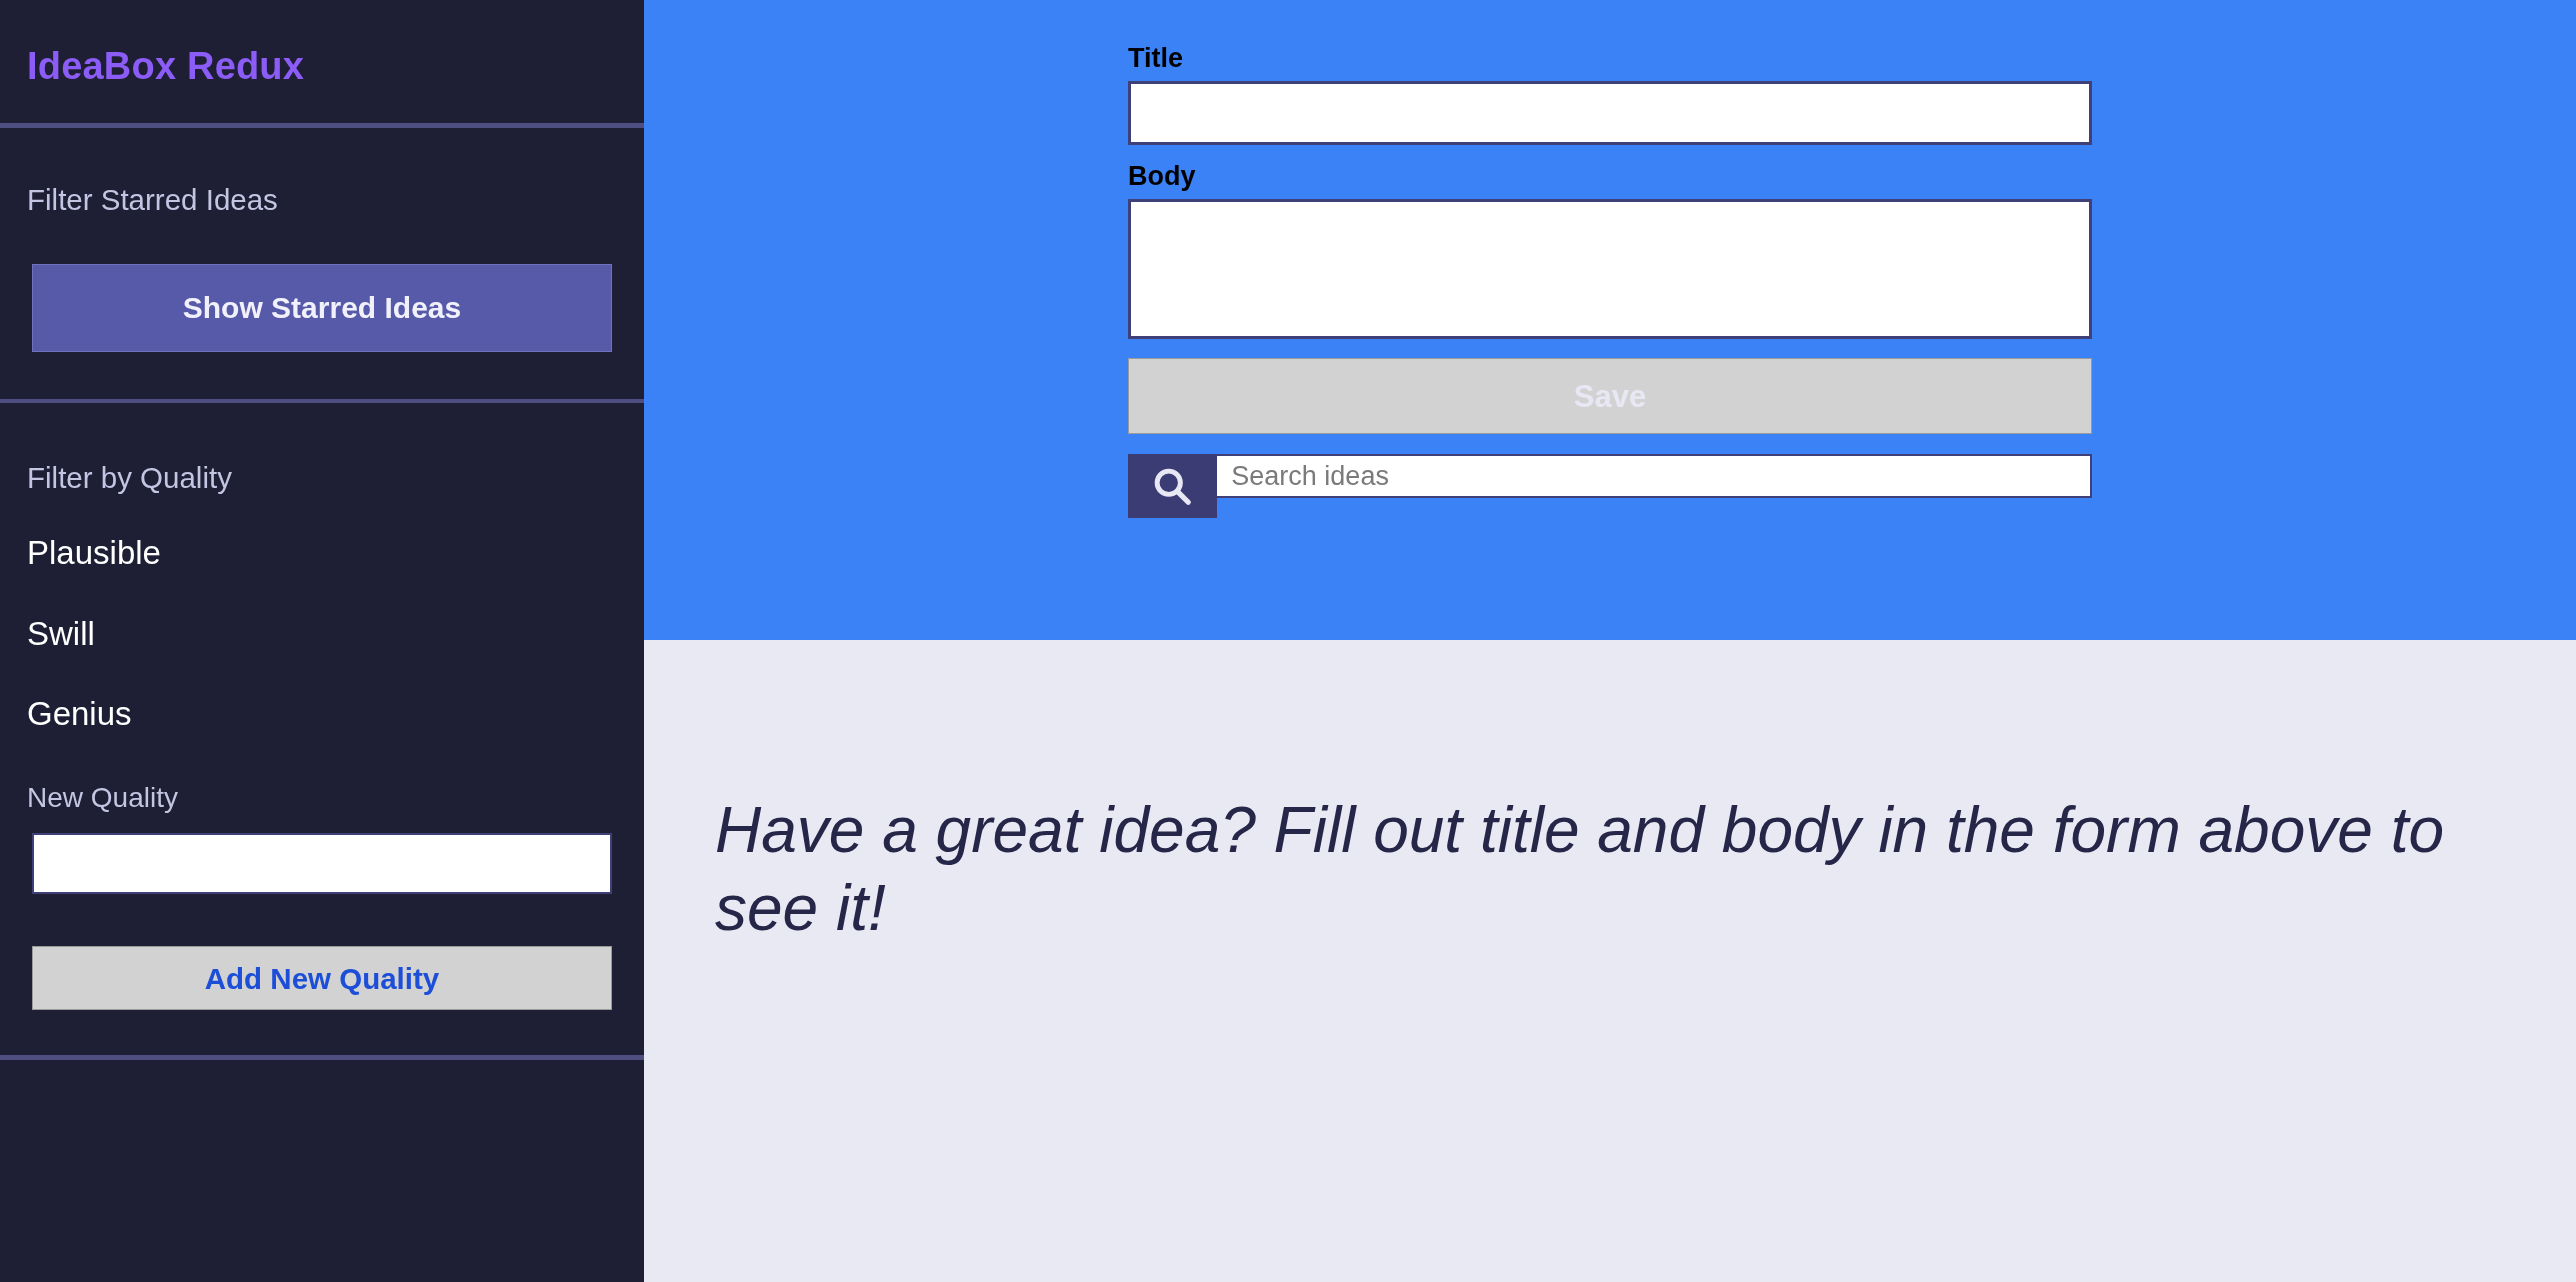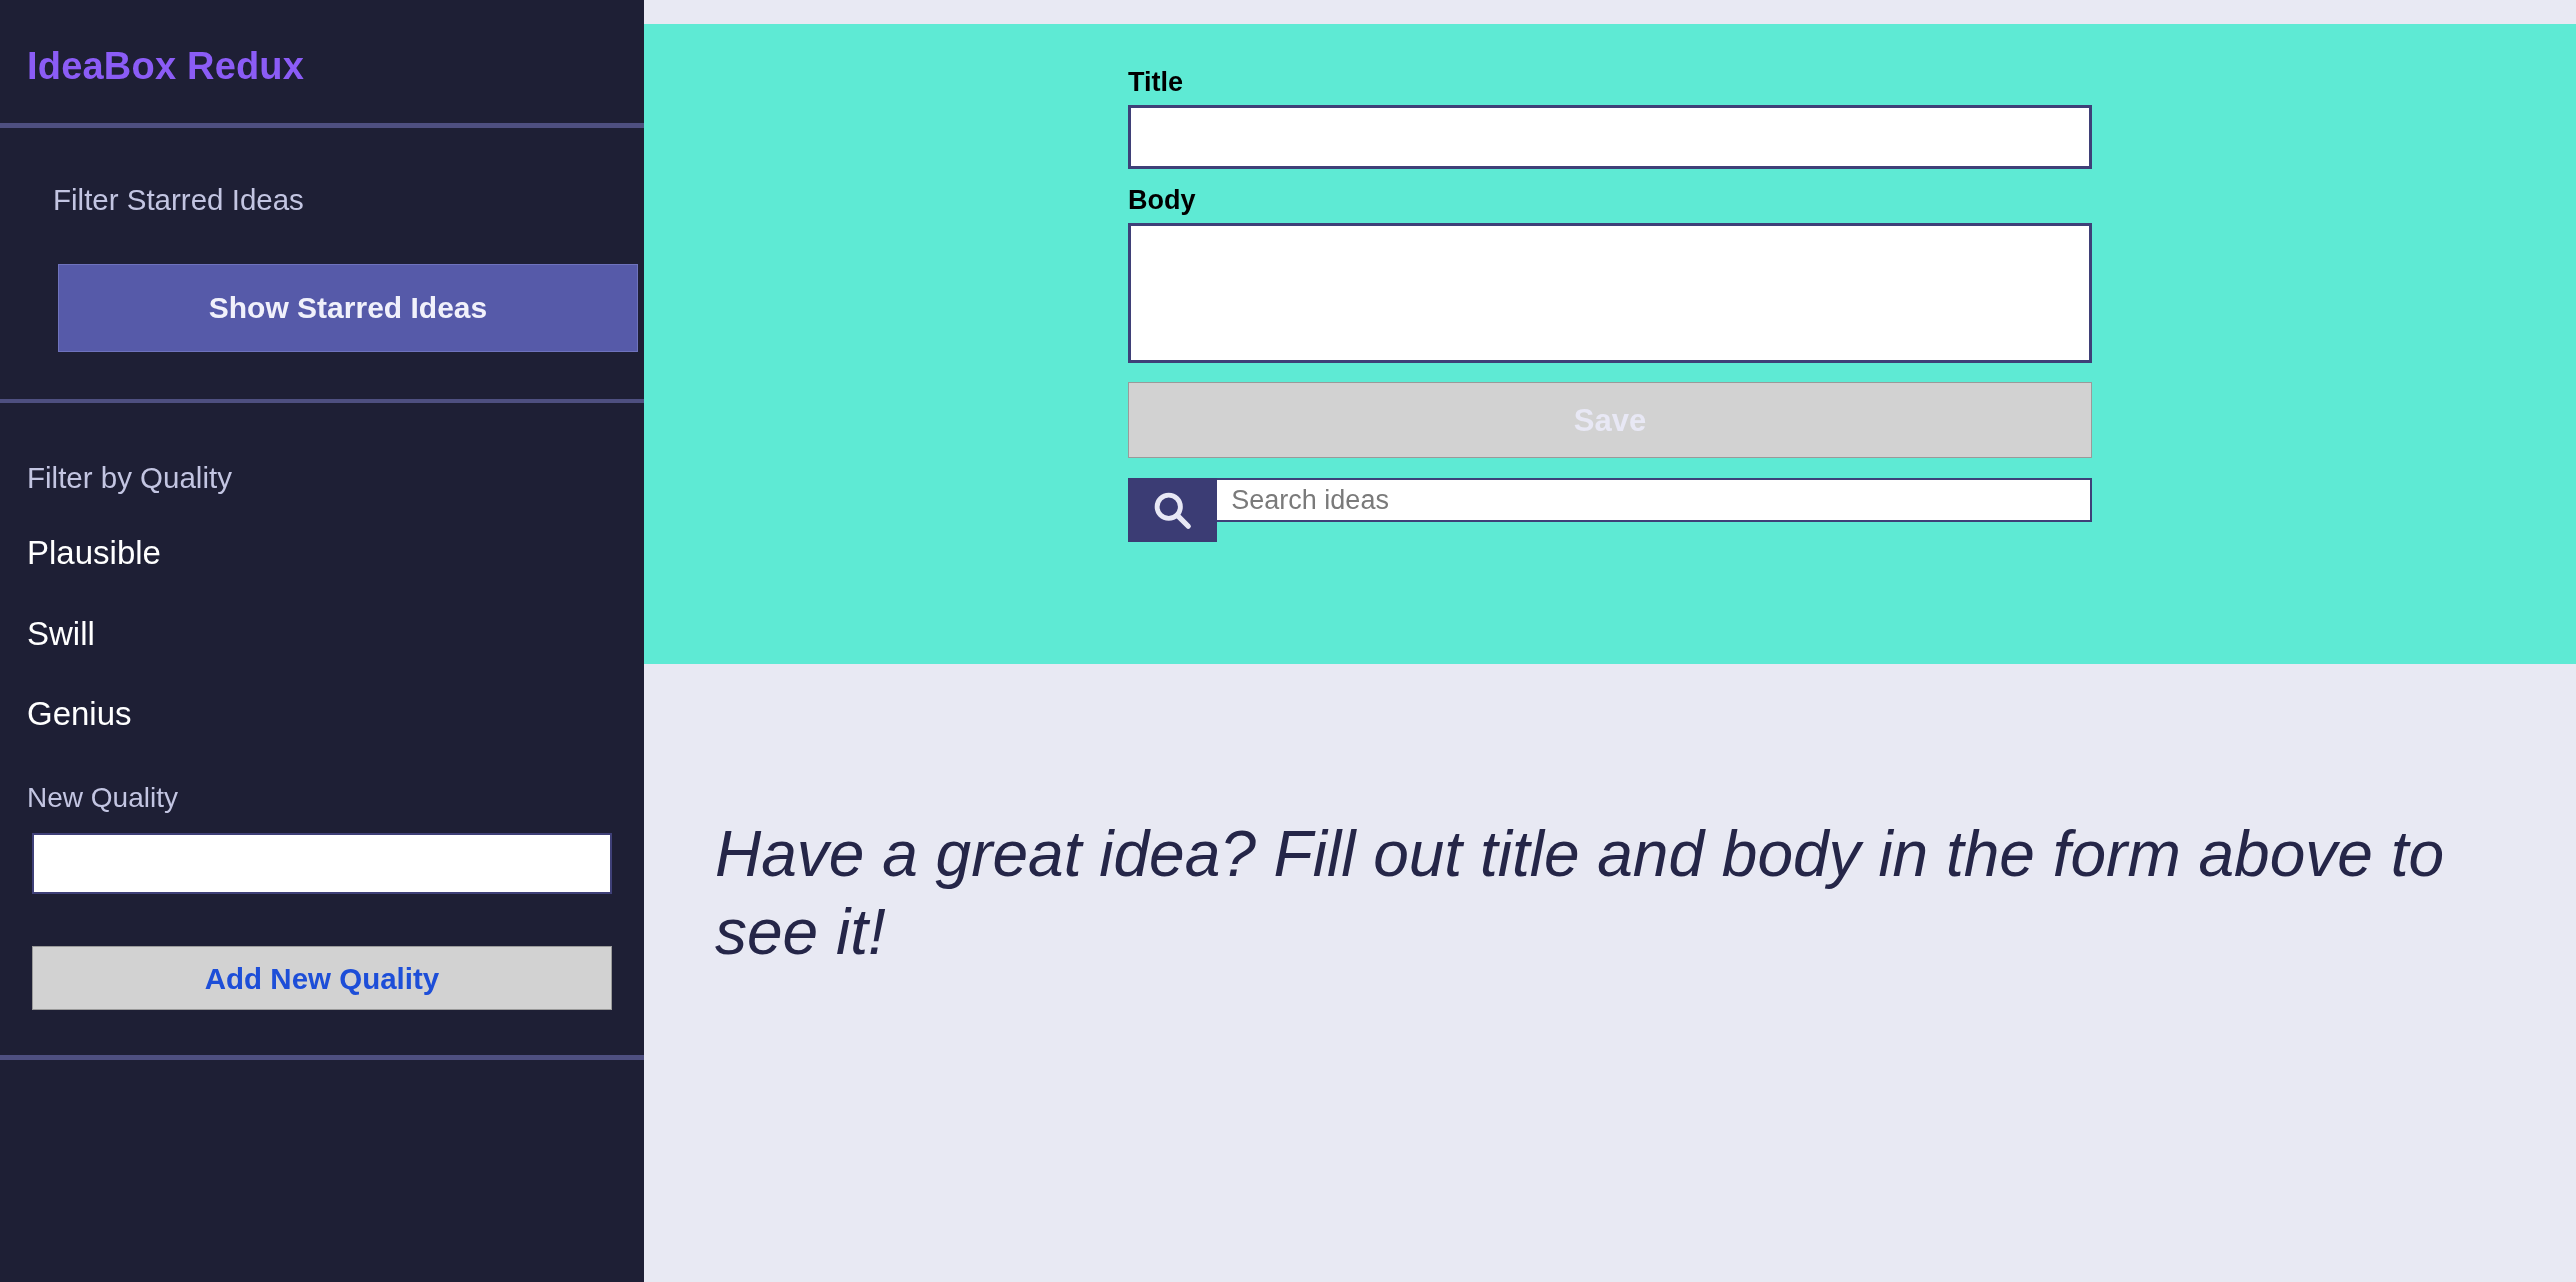--- a/index.html
+++ b/index.html
@@ -49,21 +49,20 @@
   }
   .sidebar-label {
     color: #c3c5e2;
     font-size: 29.5px;
     padding: 0 0 0 27px;
     font-weight: normal;
   }
   .starred-section {
     padding-top: 55px;
     padding-bottom: 47px;
-    padding-left: 26px;
   }
   .btn-starred {
     display: block;
     margin: 47px 0 0 32px;
     width: 580px;
     height: 88px;
     background: #565aa9;
     border: 0.9px solid #6f73bd;
     color: #f1f1fb;
     font-size: 30px;
@@ -132,26 +131,25 @@
   }
 
   
   .right-col {
     flex: 1 1 auto;
     display: flex;
     flex-direction: column;
     height: 1283px;
   }
   .form-panel {
-    background: #5eead4;
+    background: #3b82f6;
     height: 640px;
     flex: 0 0 640px;
     box-sizing: border-box;
     position: relative;
-    margin-top: 24px;
   }
   .form-inner {
     width: 964px;
     margin: 0 auto;
     padding-top: 43px;
     box-sizing: border-box;
   }
   .field-label {
     font-size: 27px;
     font-weight: bold;

